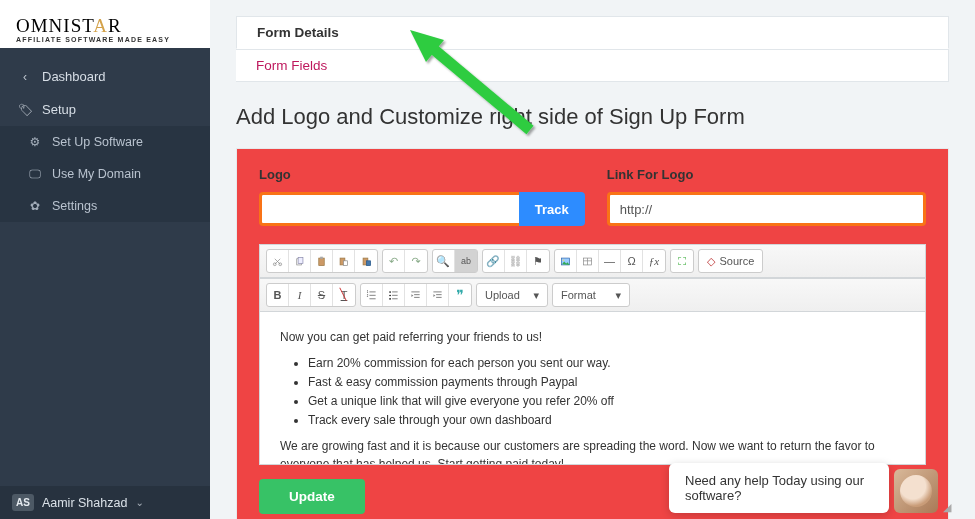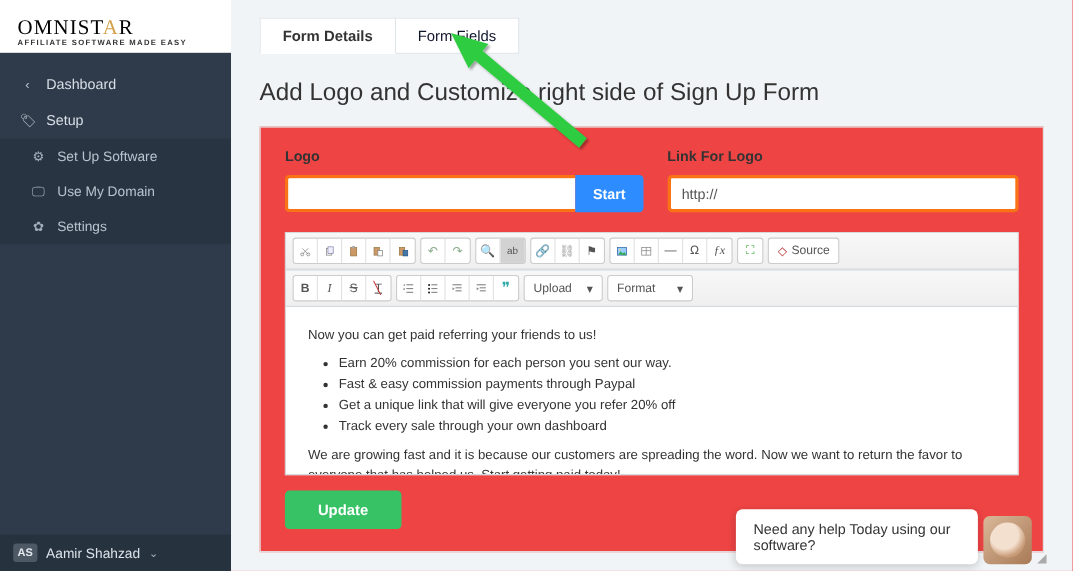--- a/index.html
+++ b/index.html
@@ -11,22 +11,22 @@
     .logo-star { color: #d4a24a; }
     .logo-sub { font-size: 7px; letter-spacing: 1.2px; color: #333; font-weight: 700; margin-top: 1px; }
     .nav { flex: 1; padding-top: 12px; }
     .nav-item { display: flex; align-items: center; gap: 10px; padding: 9px 18px; font-size: 13px; cursor: pointer; color: #d7dee6; }
     .nav-item.sub { padding-left: 28px; font-size: 12.5px; color: #b9c3cf; background: #283442; }
     .nav-item .ico { width: 14px; text-align: center; font-size: 12px; opacity: .85; }
     .user-bar { display: flex; align-items: center; padding: 8px 12px; background: #27323f; font-size: 12.5px; color: #dae1e8; gap: 8px; }
     .user-bar .badge { background: #4d5965; color: #e6ebf0; font-size: 10px; font-weight: 700; padding: 3px 4px; border-radius: 3px; }
 
     .main { position: absolute; left: 210px; right: 0; top: 0; bottom: 0; padding: 16px 26px 12px 26px; overflow: hidden; }
-    .tabs { display: flex; gap: 0; margin-bottom: 22px; }
-    .tab { background: #fff; border: 1px solid #e1e6ea; padding: 8px 20px; font-size: 13.5px; color: #0f172a; cursor: pointer; }
+    .tabs { display: flex; gap: 0; margin-bottom: 22px; flex-direction: column; }
+    .tab { background: #fff; border: 1px solid #e1e6ea; padding: 8px 20px; font-size: 13.5px; color: #be185d; cursor: pointer; }
     .tab.active { color: #333; font-weight: 600; border-bottom: 1px solid #fff; }
     .tab + .tab { border-left: none; }
     .page-title { font-size: 22px; font-weight: 400; color: #333; margin-bottom: 18px; }
 
     .card { background: #ef4444; border: 1px solid #e5e9ec; padding: 18px 22px 20px 22px; }
     .row-top { display: flex; gap: 22px; align-items: flex-end; }
     .col-logo { flex: 1.02; }
     .col-link { flex: 1; }
     .field-label { font-size: 13px; font-weight: 600; color: #333; margin-bottom: 10px; display: block; }
     .input { width: 100%; height: 34px; border: 3px solid #f97316; border-radius: 4px; padding: 0 10px; font-size: 13px; color: #555; }
@@ -103,21 +103,21 @@
     <div class="tab">Form Fields</div>
   </div>
   <h2 class="page-title">Add Logo and Customize right side of Sign Up Form</h2>
 
   <div class="card">
     <div class="row-top">
       <div class="col-logo">
         <span class="field-label">Logo</span>
         <div class="upload-row">
           <input class="input" style="">
-          <button class="btn-upload">Start</button>
+          <button class="btn-upload">Track</button>
         </div>
       </div>
       <div class="col-link">
         <span class="field-label">Link For Logo</span>
         <input class="input" value="http://" style="">
       </div>
     </div>
 
     <div class="editor-wrap">
       <div class="toolbar">

